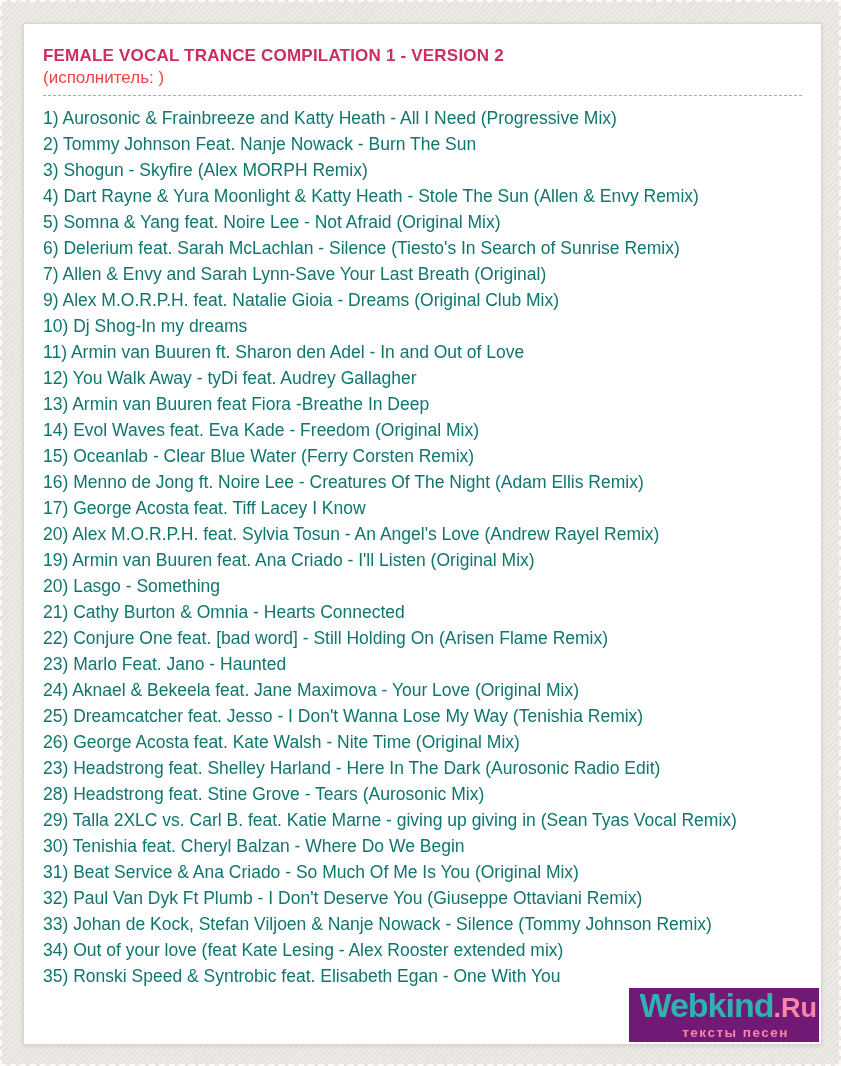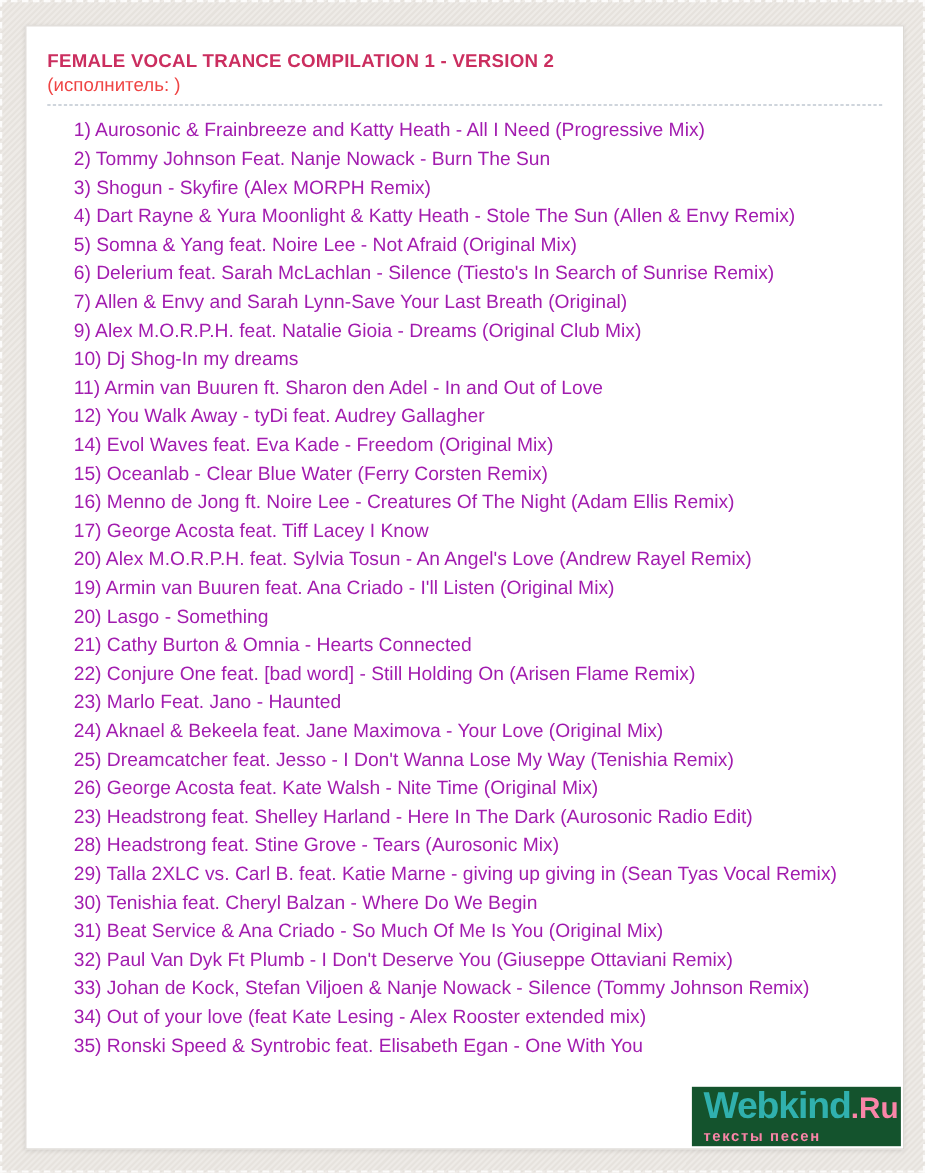--- a/index.html
+++ b/index.html
@@ -46,32 +46,31 @@
     font-size: 17px;
     color: #ef4444;
   }
   .tracks {
     margin: 9px 0 0 19px;
     list-style: none;
   }
   .track {
     font-size: 17.5px;
     line-height: 26px;
-    color: #a21caf;
+    color: #0f766e;
     white-space: nowrap;
     position: relative;
     z-index: 2;
-    margin-left: 24px;
   }
   .logo {
     position: absolute;
     right: 2px;
     bottom: 2px;
-    background: #14532d;
-    text-align: left;
+    background: #701a75;
+    text-align: right;
     padding: 2px 2px 2px 10px;
     z-index: 1;
     cursor: pointer;
     text-decoration: none;
     display: block;
   }
   .logo-main {
     font-weight: bold;
     line-height: 30px;
     white-space: nowrap;
@@ -111,20 +110,21 @@
         <div class="track">2) Tommy Johnson Feat. Nanje Nowack - Burn The Sun</div>
         <div class="track">3) Shogun - Skyfire (Alex MORPH Remix)</div>
         <div class="track">4) Dart Rayne &amp; Yura Moonlight &amp; Katty Heath - Stole The Sun (Allen &amp; Envy Remix)</div>
         <div class="track">5) Somna &amp; Yang feat. Noire Lee - Not Afraid (Original Mix)</div>
         <div class="track">6) Delerium feat. Sarah McLachlan - Silence (Tiesto's In Search of Sunrise Remix)</div>
         <div class="track">7) Allen &amp; Envy and Sarah Lynn-Save Your Last Breath (Original)</div>
         <div class="track">9) Alex M.O.R.P.H. feat. Natalie Gioia - Dreams (Original Club Mix)</div>
         <div class="track">10) Dj Shog-In my dreams</div>
         <div class="track">11) Armin van Buuren ft. Sharon den Adel - In and Out of Love</div>
         <div class="track">12) You Walk Away - tyDi feat. Audrey Gallagher</div>
+        <div class="track">13) Armin van Buuren feat Fiora -Breathe In Deep</div>
         <div class="track">14) Evol Waves feat. Eva Kade - Freedom (Original Mix)</div>
         <div class="track">15) Oceanlab - Clear Blue Water (Ferry Corsten Remix)</div>
         <div class="track">16) Menno de Jong ft. Noire Lee - Creatures Of The Night (Adam Ellis Remix)</div>
         <div class="track">17) George Acosta feat. Tiff Lacey I Know</div>
         <div class="track">20) Alex M.O.R.P.H. feat. Sylvia Tosun - An Angel's Love (Andrew Rayel Remix)</div>
         <div class="track">19) Armin van Buuren feat. Ana Criado - I'll Listen (Original Mix)</div>
         <div class="track">20) Lasgo - Something</div>
         <div class="track">21) Cathy Burton &amp; Omnia - Hearts Connected</div>
         <div class="track">22) Conjure One feat. [bad word] - Still Holding On (Arisen Flame Remix)</div>
         <div class="track">23) Marlo Feat. Jano - Haunted</div>

